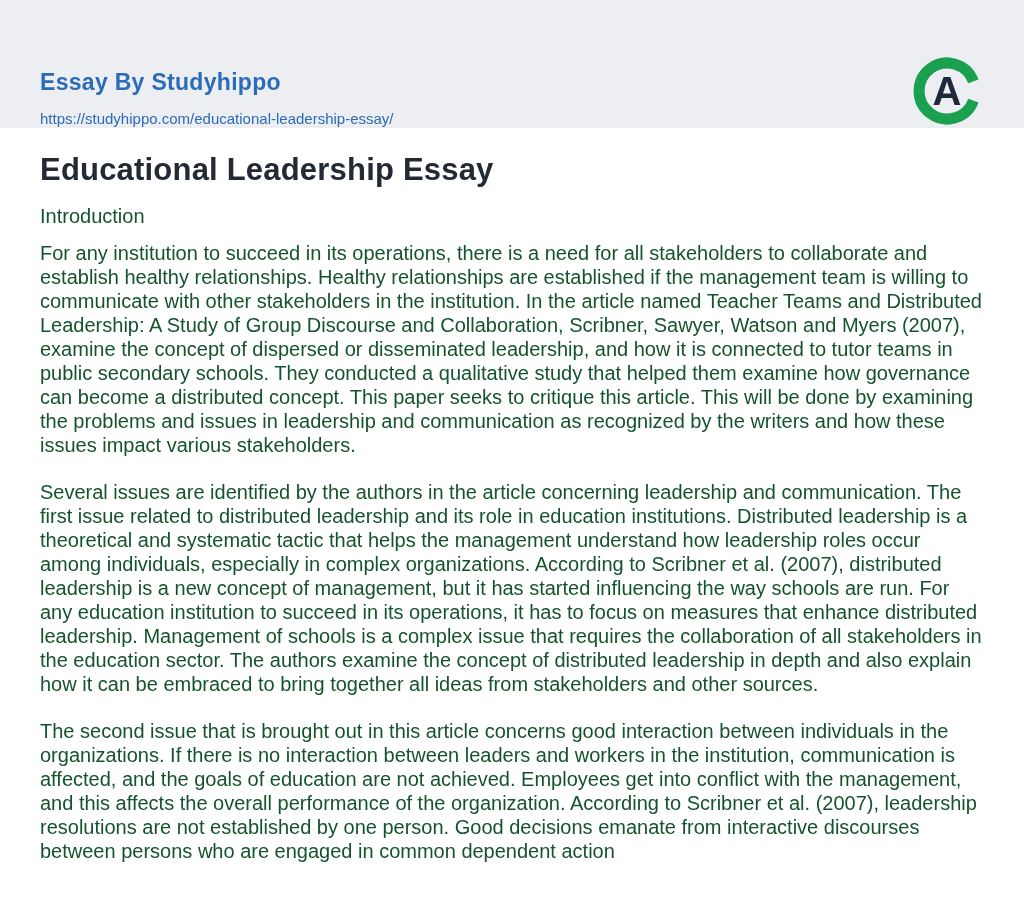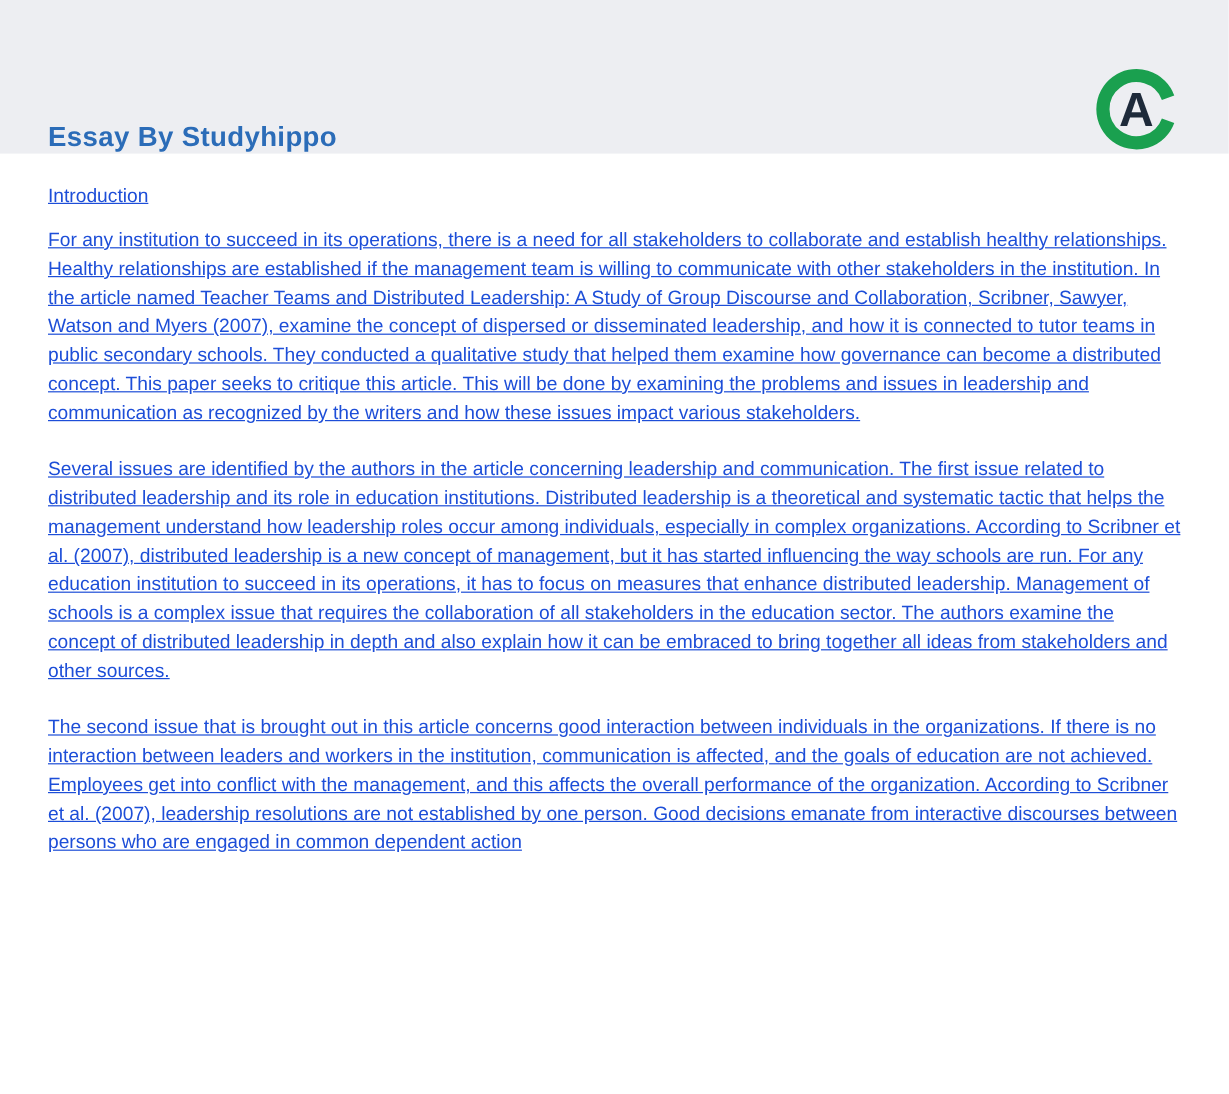--- a/index.html
+++ b/index.html
@@ -53,48 +53,49 @@
   }
   .article-title {
     margin: 0 0 16px 0;
     font-size: 31px;
     font-weight: 800;
     color: #242a34;
     letter-spacing: 0.2px;
   }
   .content p {
     margin: 0 0 23px 0;
-    font-size: 16px;
+    font-size: 20px;
     line-height: 24px;
-    color: #1d4ed8;
-    text-decoration: underline;
+    color: #14532d;
   }
   .content p.section-heading {
     margin-bottom: 13px;
   }
 </style>
 </head>
 <body>
 
 <div class="page">
 
   <div class="header">
     <div class="header-text">
       <div class="site-title">Essay By Studyhippo</div>
+      <a class="page-url">https://studyhippo.com/educational-leadership-essay/</a>
     </div>
     <div class="logo-wrap">
       <svg width="74" height="74" viewBox="0 0 74 74" aria-hidden="true">
 
         <path d="M 63.4 46.6 A 28 28 0 1 1 63.4 27.4" fill="none" stroke="#1aa04f" stroke-width="11" stroke-linecap="butt"></path>
         <text x="37" y="51" text-anchor="middle" font-family="Liberation Sans, sans-serif" font-size="40" font-weight="700" fill="#1e2a3a">A</text>
       </svg>
     </div>
   </div>
 
   <div class="content">
+    <h1 class="article-title">Educational Leadership Essay</h1>
 
     <p class="section-heading">Introduction</p>
 
     <p>For any institution to succeed in its operations, there is a need for all stakeholders to collaborate and establish healthy relationships. Healthy relationships are established if the management team is willing to communicate with other stakeholders in the institution. In the article named Teacher Teams and Distributed Leadership: A Study of Group Discourse and Collaboration, Scribner, Sawyer, Watson and Myers (2007), examine the concept of dispersed or disseminated leadership, and how it is connected to tutor teams in public secondary schools. They conducted a qualitative study that helped them examine how governance can become a distributed concept. This paper seeks to critique this article. This will be done by examining the problems and issues in leadership and communication as recognized by the writers and how these issues impact various stakeholders.</p>
 
 
     <p>Several issues are identified by the authors in the article concerning leadership and communication. The first issue related to distributed leadership and its role in education institutions. Distributed leadership is a theoretical and systematic tactic that helps the management understand how leadership roles occur among individuals, especially in complex organizations. According to Scribner et al. (2007), distributed leadership is a new concept of management, but it has started influencing the way schools are run. For any education institution to succeed in its operations, it has to focus on measures that enhance distributed leadership. Management of schools is a complex issue that requires the collaboration of all stakeholders in the education sector. The authors examine the concept of distributed leadership in depth and also explain how it can be embraced to bring together all ideas from stakeholders and other sources.</p>
 
     <p>The second issue that is brought out in this article concerns good interaction between individuals in the organizations. If there is no interaction between leaders and workers in the institution, communication is affected, and the goals of education are not achieved. Employees get into conflict with the management, and this affects the overall performance of the organization. According to Scribner et al. (2007), leadership resolutions are not established by one person. Good decisions emanate from interactive discourses between persons who are engaged in common dependent action</p>
   </div>

